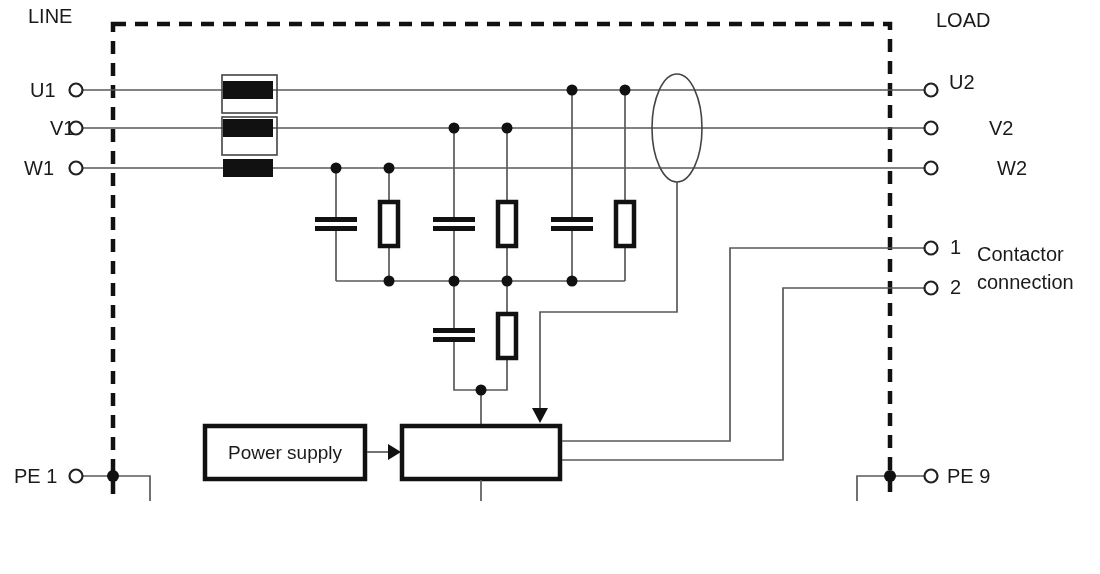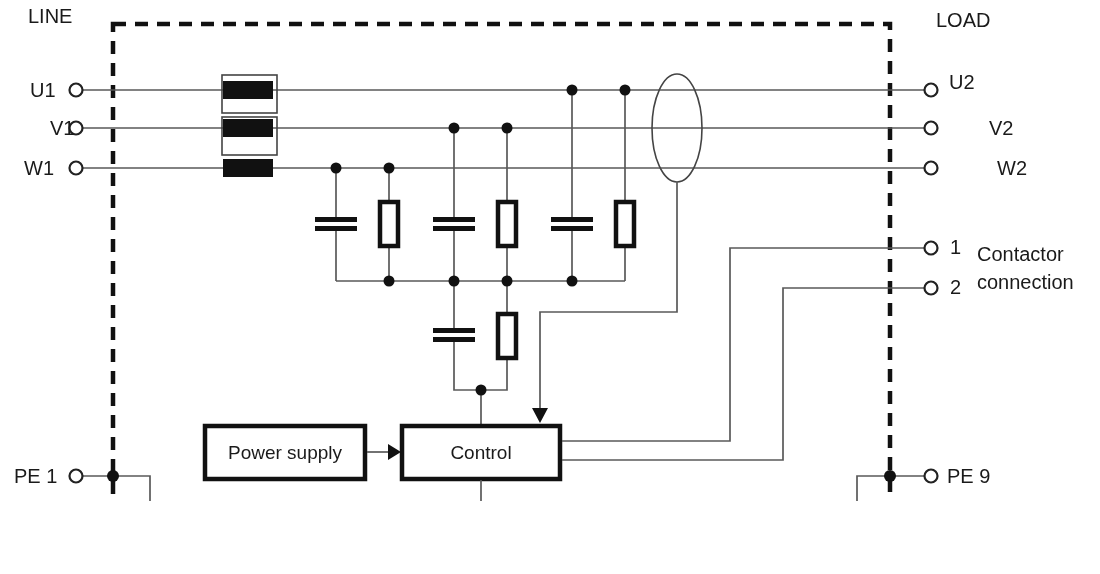--- a/index.html
+++ b/index.html
@@ -144,15 +144,14 @@
 
   <div class="lbl" style="left:950px;top:237px;">1</div>
   <div class="lbl" style="left:950px;top:277px;">2</div>
   <div class="lbl" style="left:977px;top:244px;">Contactor</div>
   <div class="lbl" style="left:977px;top:272px;">connection</div>
 
   <div class="lbl" style="left:14px;top:466px;">PE 1</div>
   <div class="lbl" style="left:947px;top:466px;">PE 9</div>
 
   <div class="box-lbl" style="left:205px;top:426px;width:160px;height:53px;">Power supply</div>
-  <div class="box-lbl" style="left:402px;top:426px;width:158px;height:53px;">Control</div>
 
 </div>
 
 </body></html>

